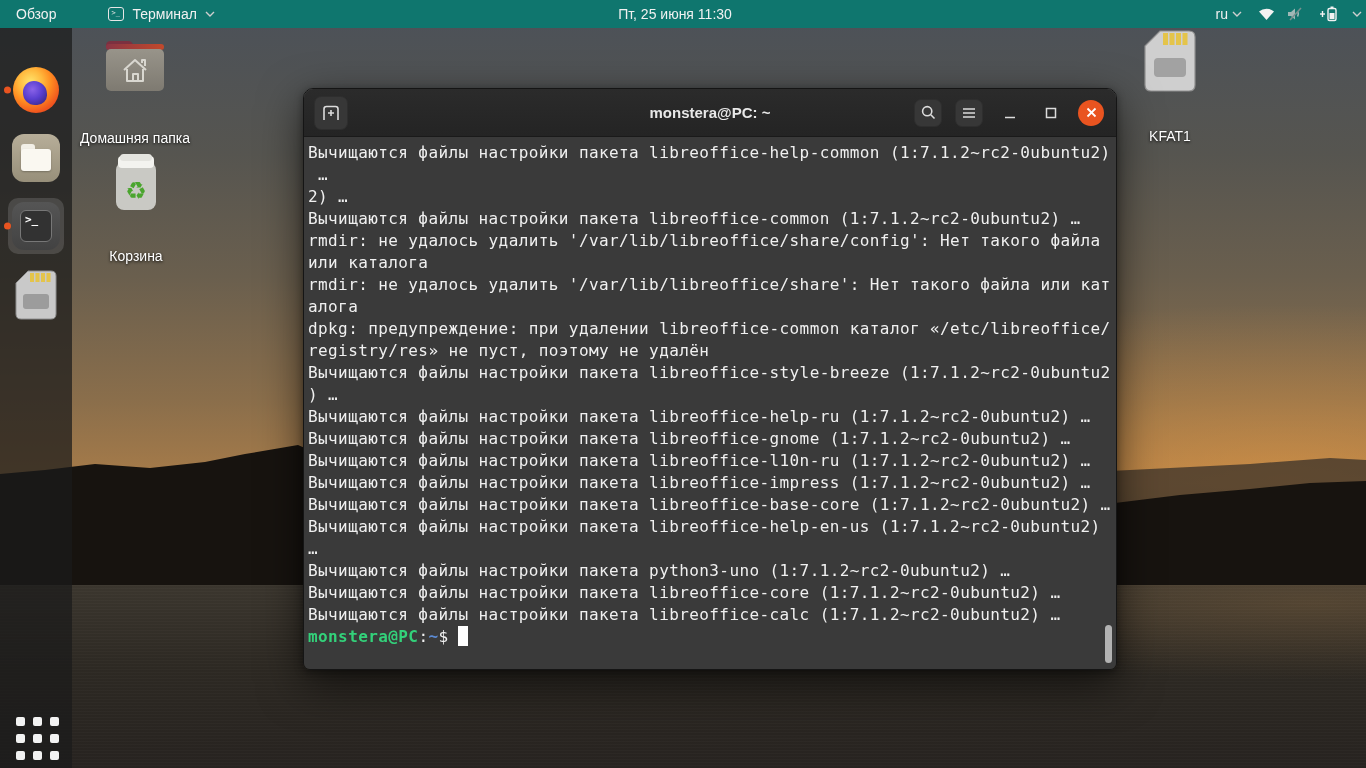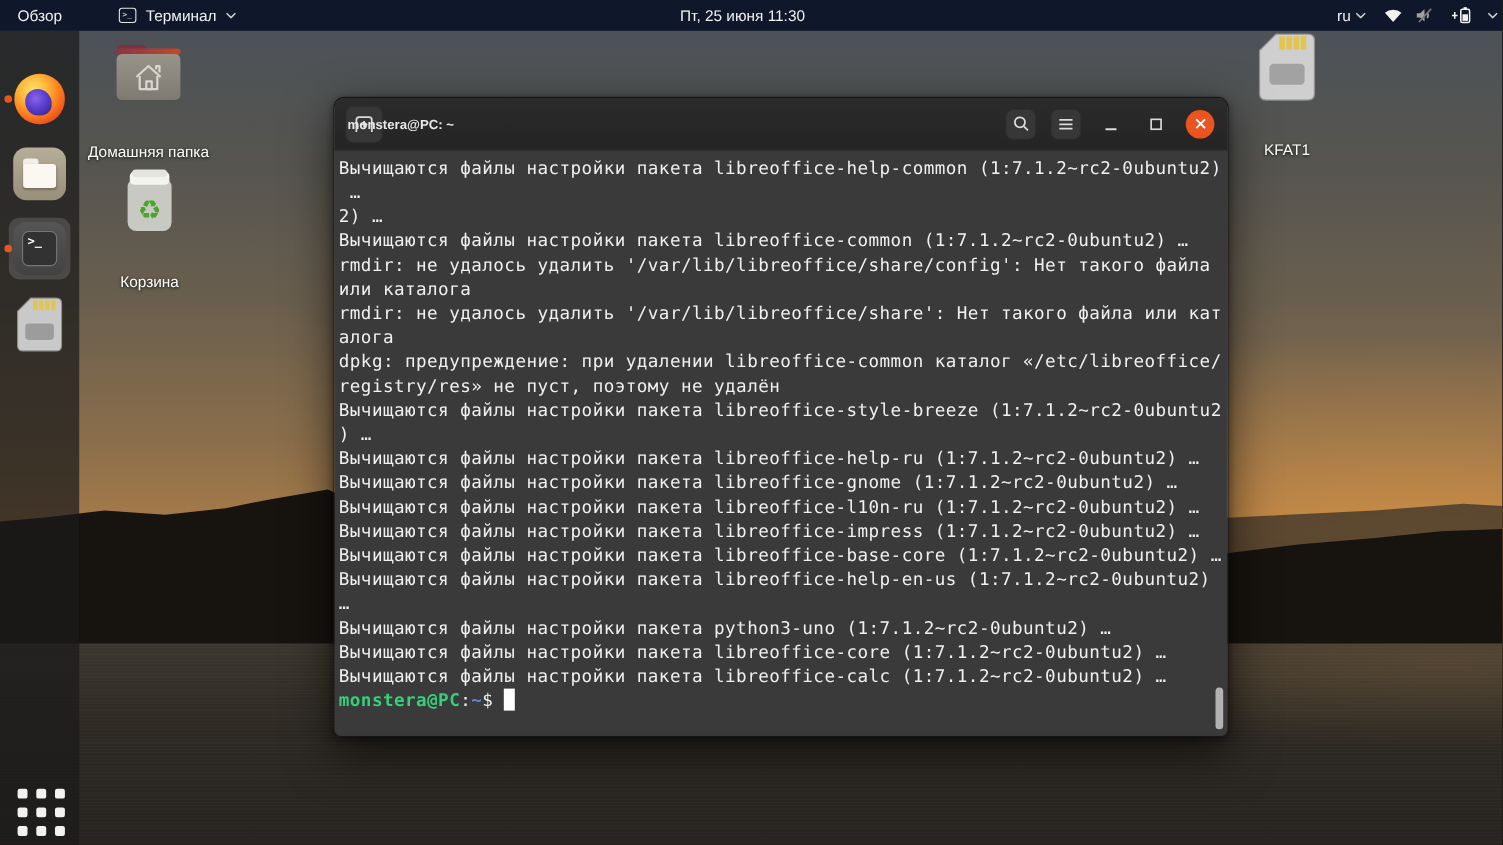--- a/index.html
+++ b/index.html
@@ -15,21 +15,21 @@
   }
   .mountains { position:absolute; left:0; top:430px; width:1366px; height:170px; }
   .water { position:absolute; left:0; top:585px; width:1366px; height:183px;
       background:
       radial-gradient(ellipse 50% 60% at 96% 10%, rgba(210,150,80,.18), transparent 70%),
       repeating-linear-gradient(180deg, rgba(255,255,255,.018) 0 1px, transparent 1px 3px),
       linear-gradient(180deg,#3b362e 0%, #2d2923 45%, #272320 100%);
   }
 
   
-  .top-bar { position:absolute; left:0; top:0; width:1366px; height:28px; background:#0f172a;
+  .top-bar { position:absolute; left:0; top:0; width:1366px; height:28px; background:#0f766e;
       display:flex; align-items:center; color:#f1f1f1; font-size:14px; z-index:30; }
   .tb-activities { padding:0 16px; height:28px; display:flex; align-items:center; cursor:default; }
   .tb-appmenu { margin-left:28px; display:flex; align-items:center; gap:8px; height:28px; padding:0 8px; }
   .tb-term-ico { width:16px; height:14px; border:1.4px solid #e6e6e6; border-radius:3px;
       font-family:"DejaVu Sans Mono",monospace; font-size:7px; line-height:11px; padding-left:2px; color:#e6e6e6; }
   .tb-clock { position:absolute; left:0; right:16px; text-align:center; pointer-events:none; }
   .tb-right { margin-left:auto; display:flex; align-items:center; gap:16px; padding-right:4px; }
   .tb-layout { display:flex; align-items:center; gap:4px; }
   .chev { width:10px; height:6px; }
   .tb-system { display:flex; align-items:center; gap:12px; }
@@ -65,21 +65,21 @@
   .desk-home { left:75px; top:36px; }
   .desk-trash { left:76px; top:152px; }
   .desk-kfat { left:1110px; top:30px; }
 
   
   .term-win { position:absolute; left:303px; top:88px; width:814px; height:582px; z-index:10;
       border-radius:10px 10px 7px 7px; box-shadow:0 14px 44px rgba(0,0,0,.6), 0 2px 8px rgba(0,0,0,.4);
       display:flex; flex-direction:column; overflow:hidden; border:1px solid #151515; }
   .term-titlebar { height:48px; background:linear-gradient(180deg,#2b2b2b,#242424);
       border-bottom:1px solid #1a1a1a; position:relative; display:flex; align-items:center; flex:0 0 48px; }
-  .ttl { position:absolute; left:0; right:0; text-align:left; color:#e8e8e8; font-size:12px; font-weight:bold; pointer-events:none;margin-left:12px; }
+  .ttl { position:absolute; left:0; right:0; text-align:center; color:#e8e8e8; font-size:15px; font-weight:bold; pointer-events:none; }
   .tb-btn { width:34px; height:34px; border-radius:7px; background:#373737; border:1px solid #2e2e2e;
       display:flex; align-items:center; justify-content:center; }
   .newtab-btn { margin-left:10px; }
   .win-ctrls { margin-left:auto; display:flex; align-items:center; gap:13px; padding-right:12px; }
   .flat-btn { width:28px; height:28px; display:flex; align-items:center; justify-content:center; background:transparent; border:none; }
   .close-btn { width:26px; height:26px; border-radius:50%; background:#E95420; display:flex; align-items:center; justify-content:center; }
 
   .term-body { flex:1; background:#3a3a3a; position:relative; padding:5px 0 0 4px;
       font-family:"DejaVu Sans Mono",monospace; font-size:16px; line-height:22px; letter-spacing:.4px; color:#f0f0f0; }
   .tline { height:22px; white-space:pre; }

